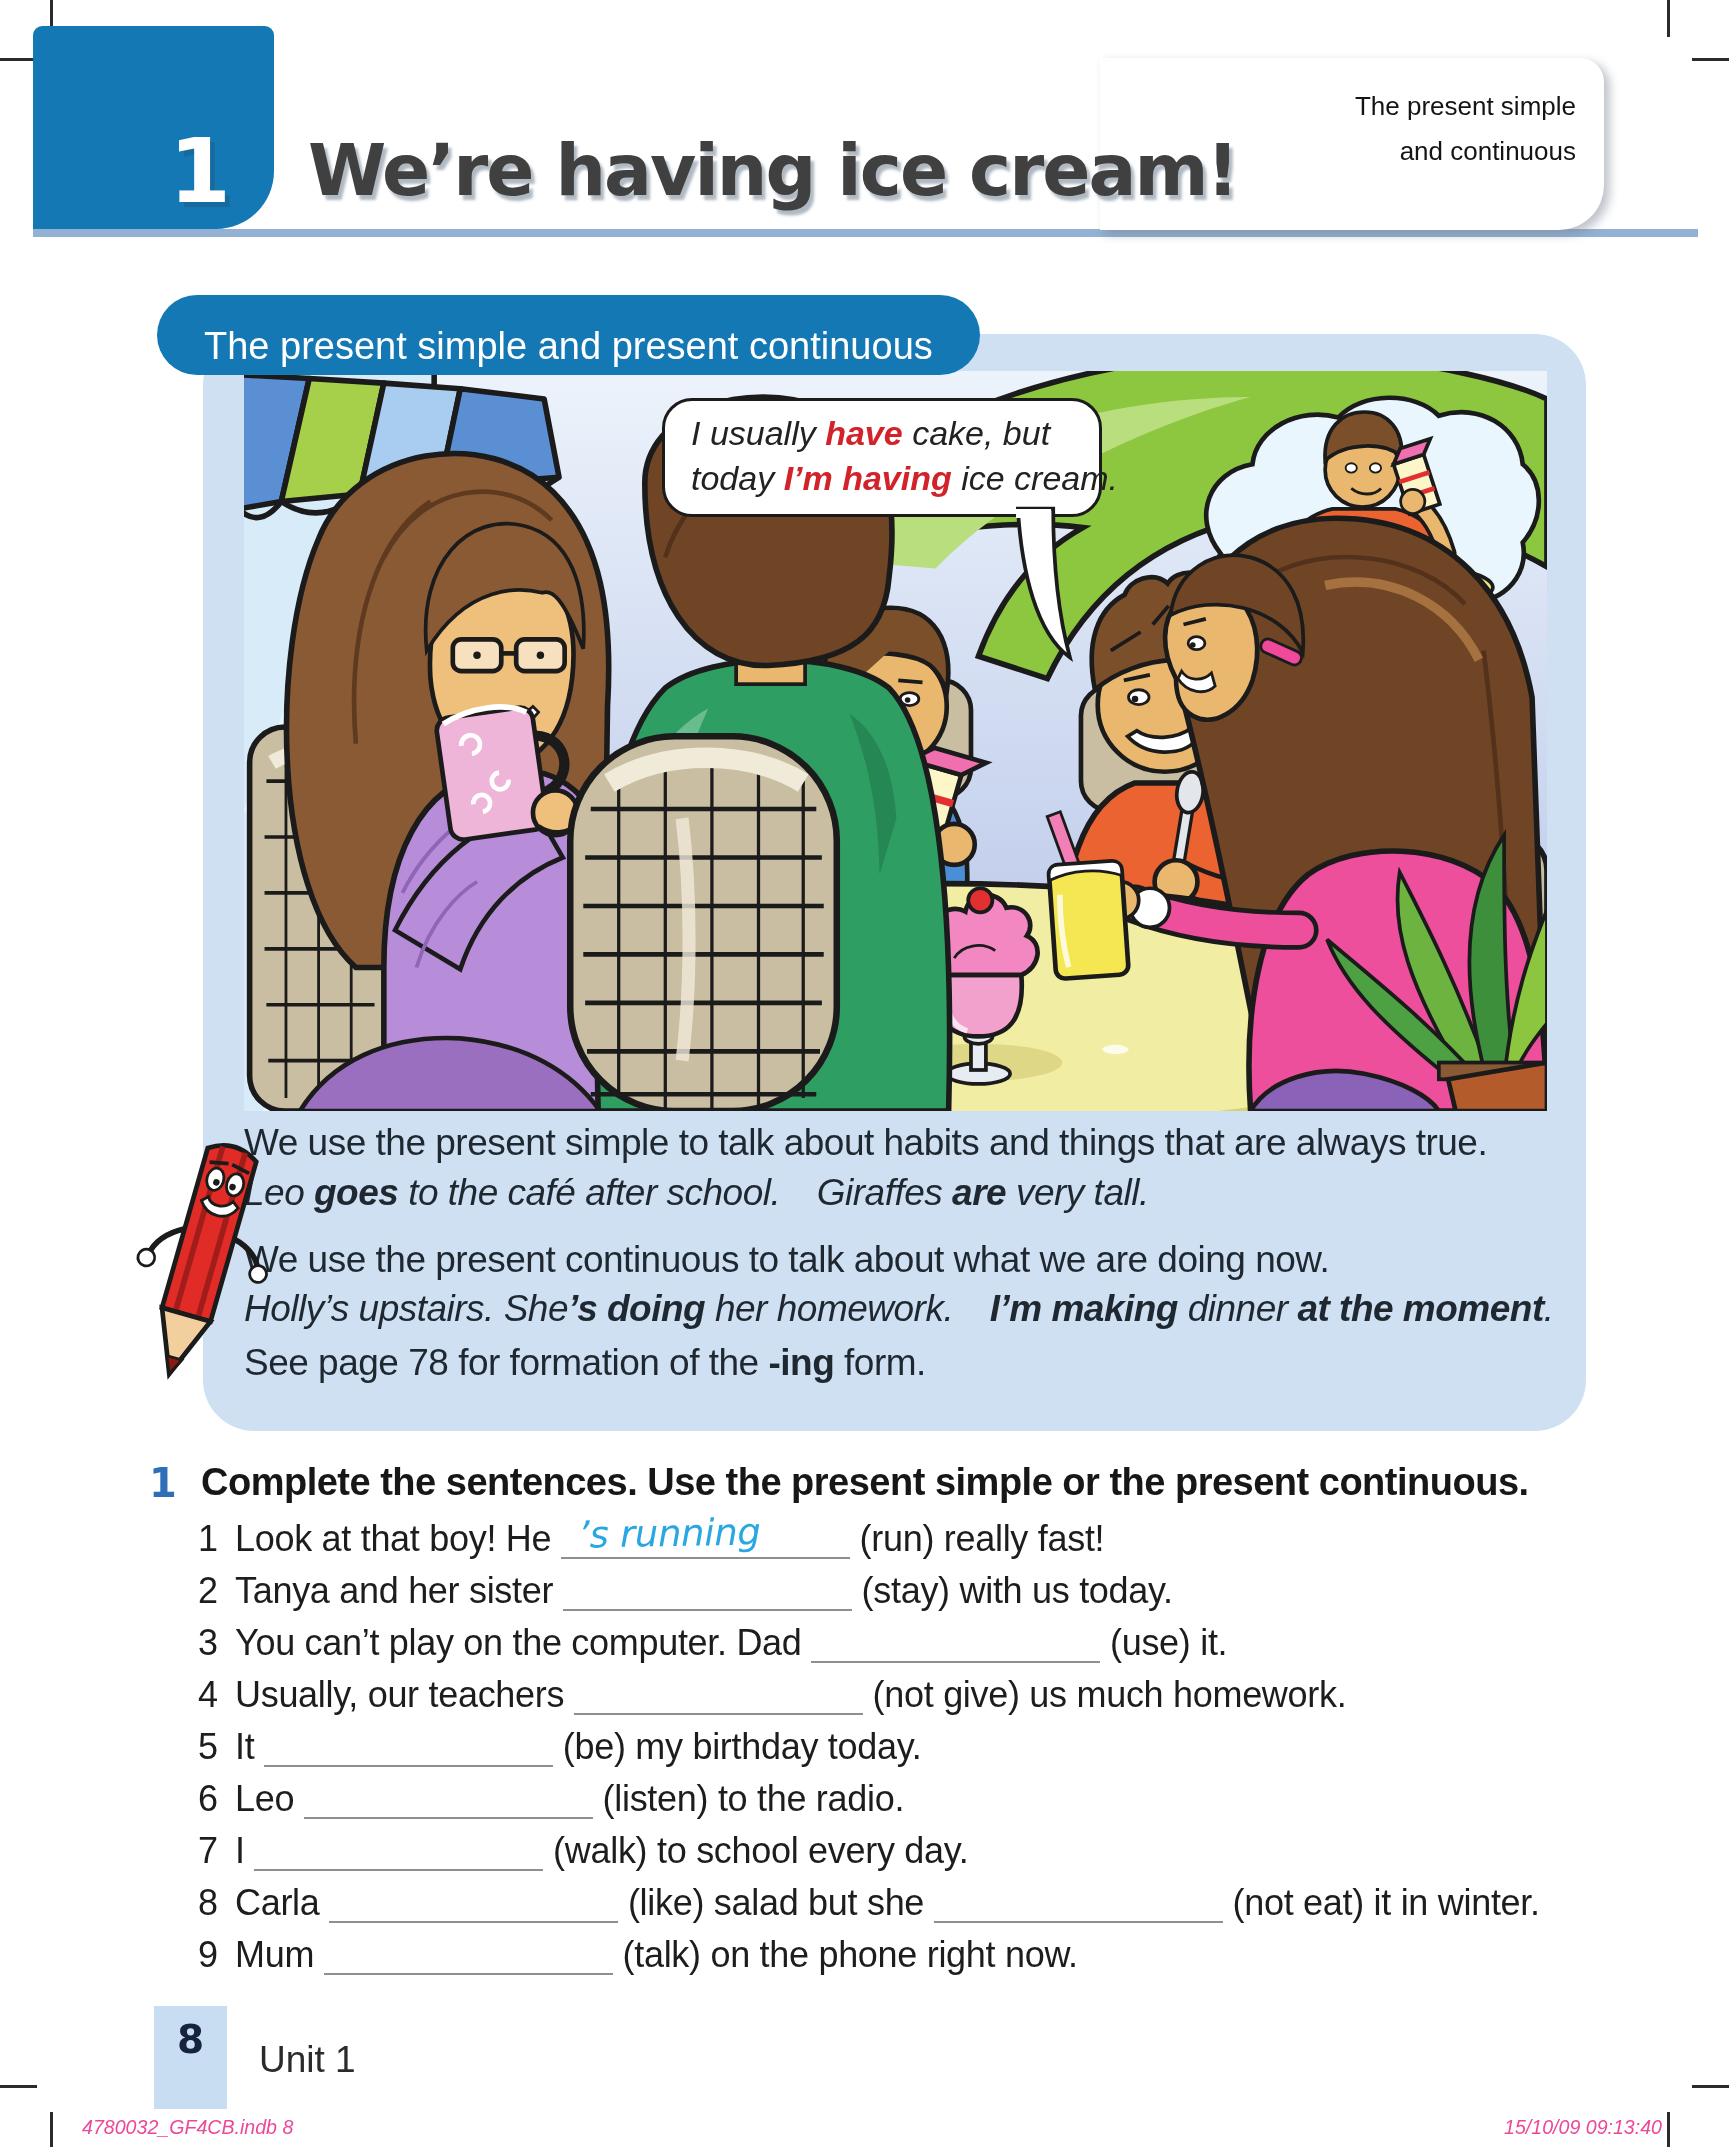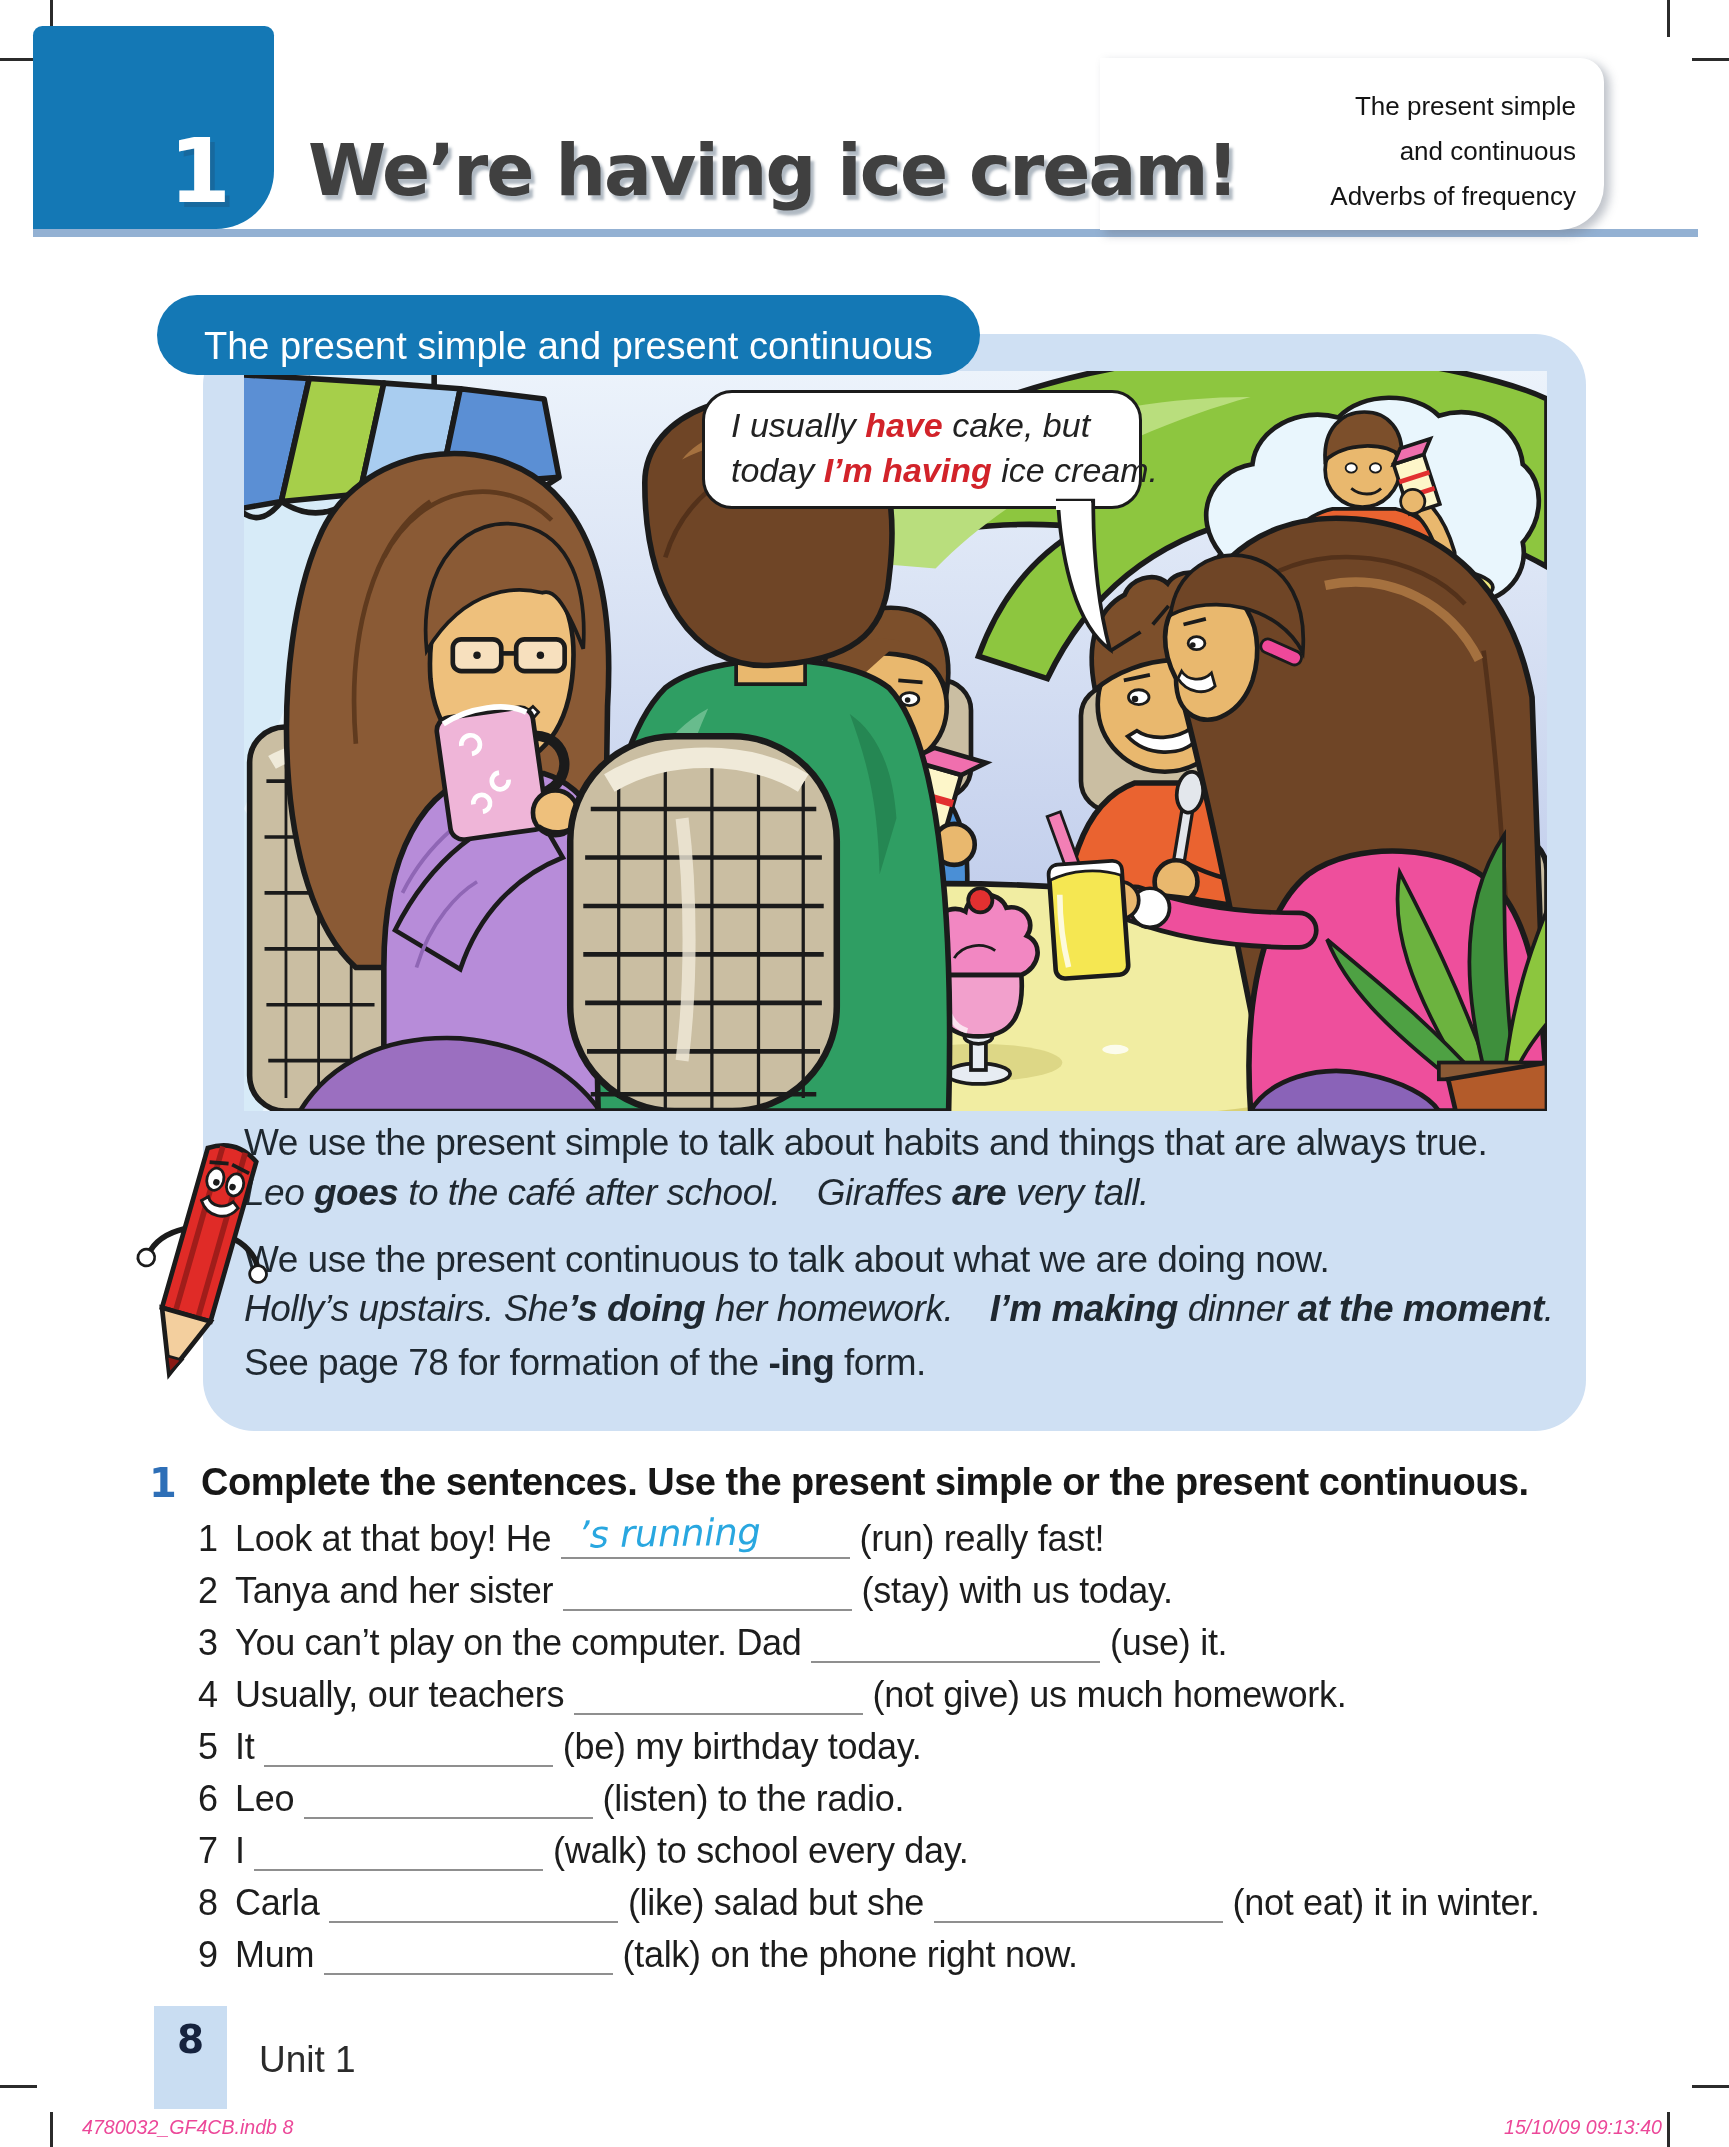--- a/index.html
+++ b/index.html
@@ -48,24 +48,24 @@
   }
   .section-pill {
     position:absolute; left:157px; top:295px; height:80px; z-index:4;
     background:#1478b5; border-radius:40px; color:#fff;
     font-size:38px; line-height:78px; padding:12px 47px; white-space:nowrap;
   }
   .illustration { position:absolute; left:244px; top:371px; width:1303px; height:740px; z-index:2; }
   .pencil-mascot { position:absolute; left:129px; top:1130px; width:142px; height:280px; z-index:5; }
   
   .speech-bubble {
-    position:absolute; left:662px; top:390px; width:440px; height:119px; z-index:6;
+    position:absolute; left:662px; top:398px; width:440px; height:119px; z-index:6;
     background:#ffffff; border:3.7px solid #1b1b1b; border-radius:30px;
     padding:10.3px 0 0 26px; font-size:34px; line-height:45px; font-style:italic;
-    color:#222; white-space:nowrap;margin-left:40px;
+    color:#222; white-space:nowrap;
   }
   .speech-bubble .r { color:#d2232a; font-weight:bold; }
   .speech-bubble .tail { position:absolute; left:347px; top:104px; }
   .speech-bubble .tail-cover { position:absolute; left:351px; top:108px; width:35px; height:9.3px; background:#fff; }
   
   .grammar-note {
     position:absolute; left:244px; top:1121px; width:1313px; z-index:3;
     font-size:37px; line-height:43px; color:#1f2830; letter-spacing:-0.5px;
   }
   .grammar-note .rule  { margin-bottom:6.5px; }
@@ -122,21 +122,20 @@
 
   <div class="header-rule"></div>
   <div class="unit-box">
     <span class="num">1</span>
   </div>
   <div class="page-title">We’re having ice cream!</div>
   <div class="topics-card">
     <div class="topics">
       <div>The present simple</div>
       <div>and continuous</div>
-      <div>Adverbs of frequency</div>
     </div>
   </div>
 
   <div class="panel"></div>
   <div class="section-pill">The present simple and present continuous</div>
 
   <svg class="illustration" viewBox="0 0 1398 794" aria-hidden="true">
     <defs>
       <linearGradient id="sky" x1="0" y1="0" x2="0" y2="1">
         <stop offset="0" stop-color="#ecf3fb"></stop>

